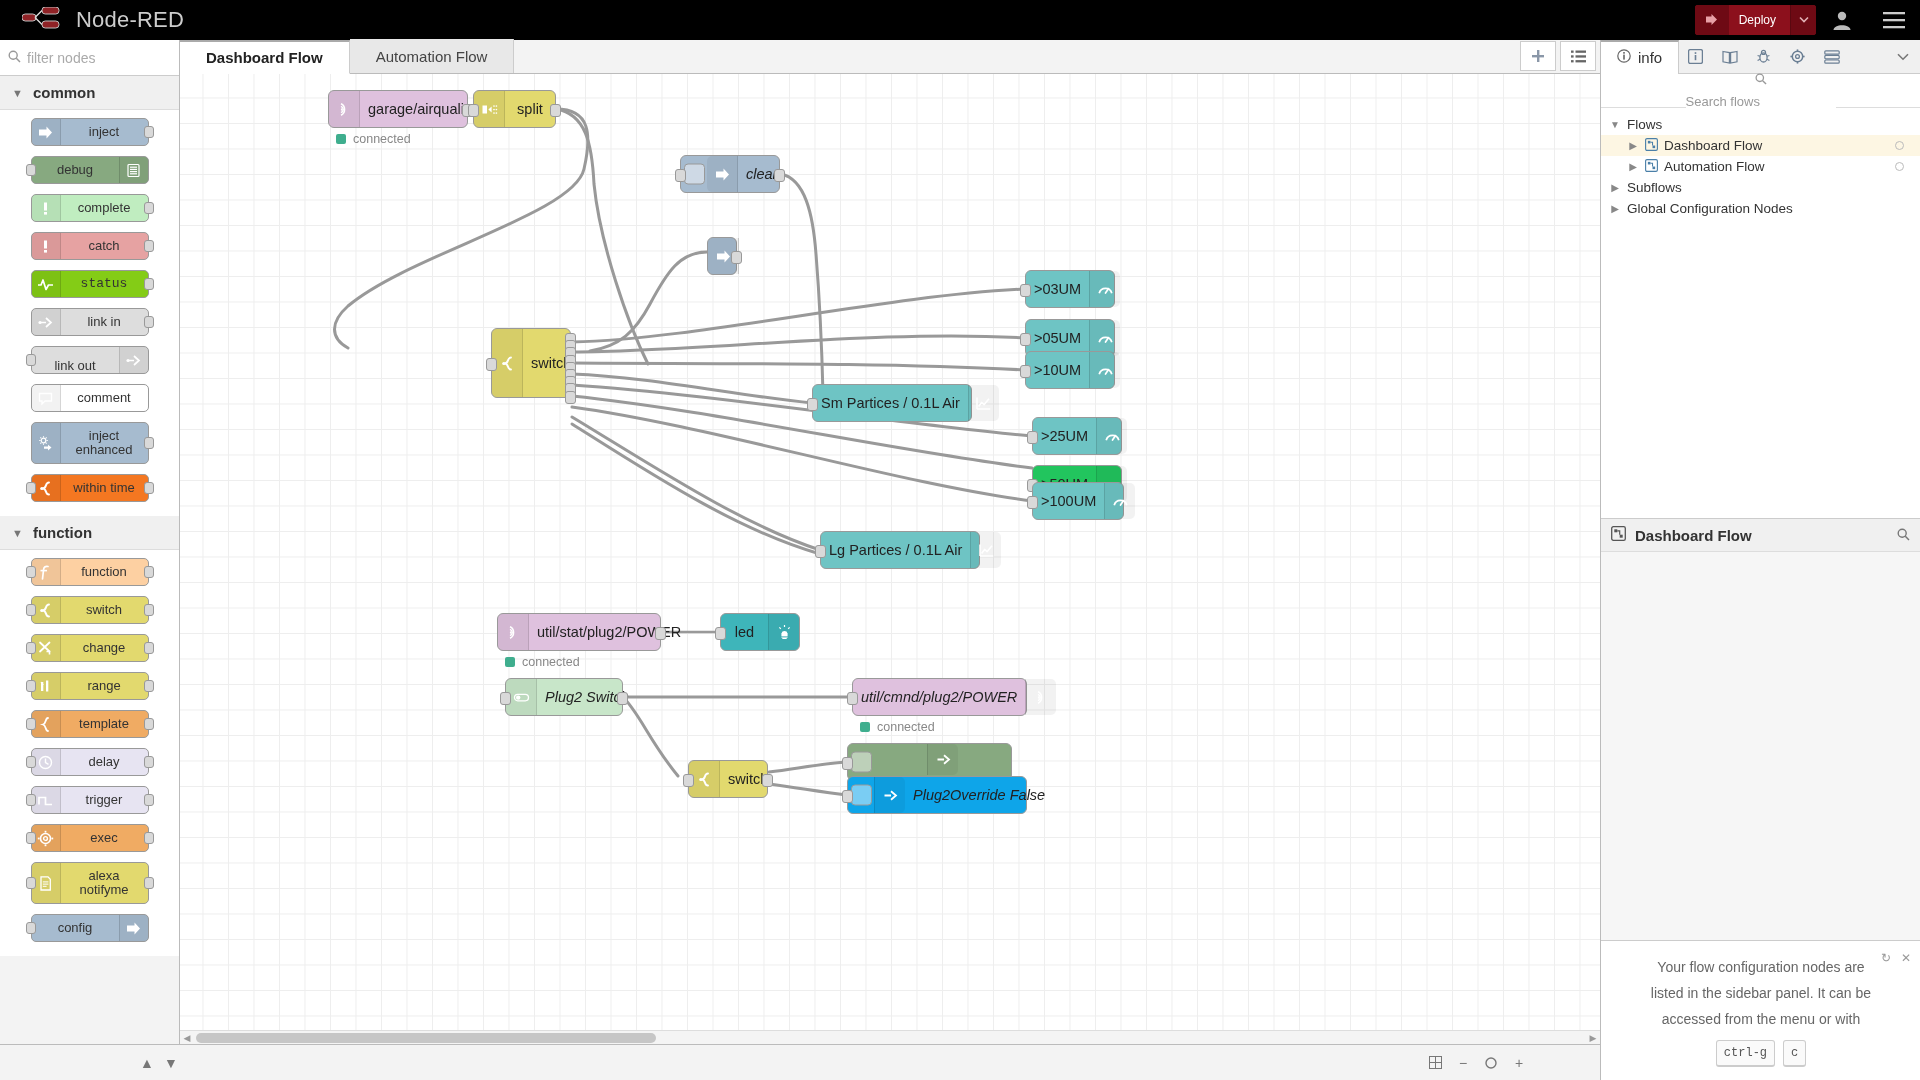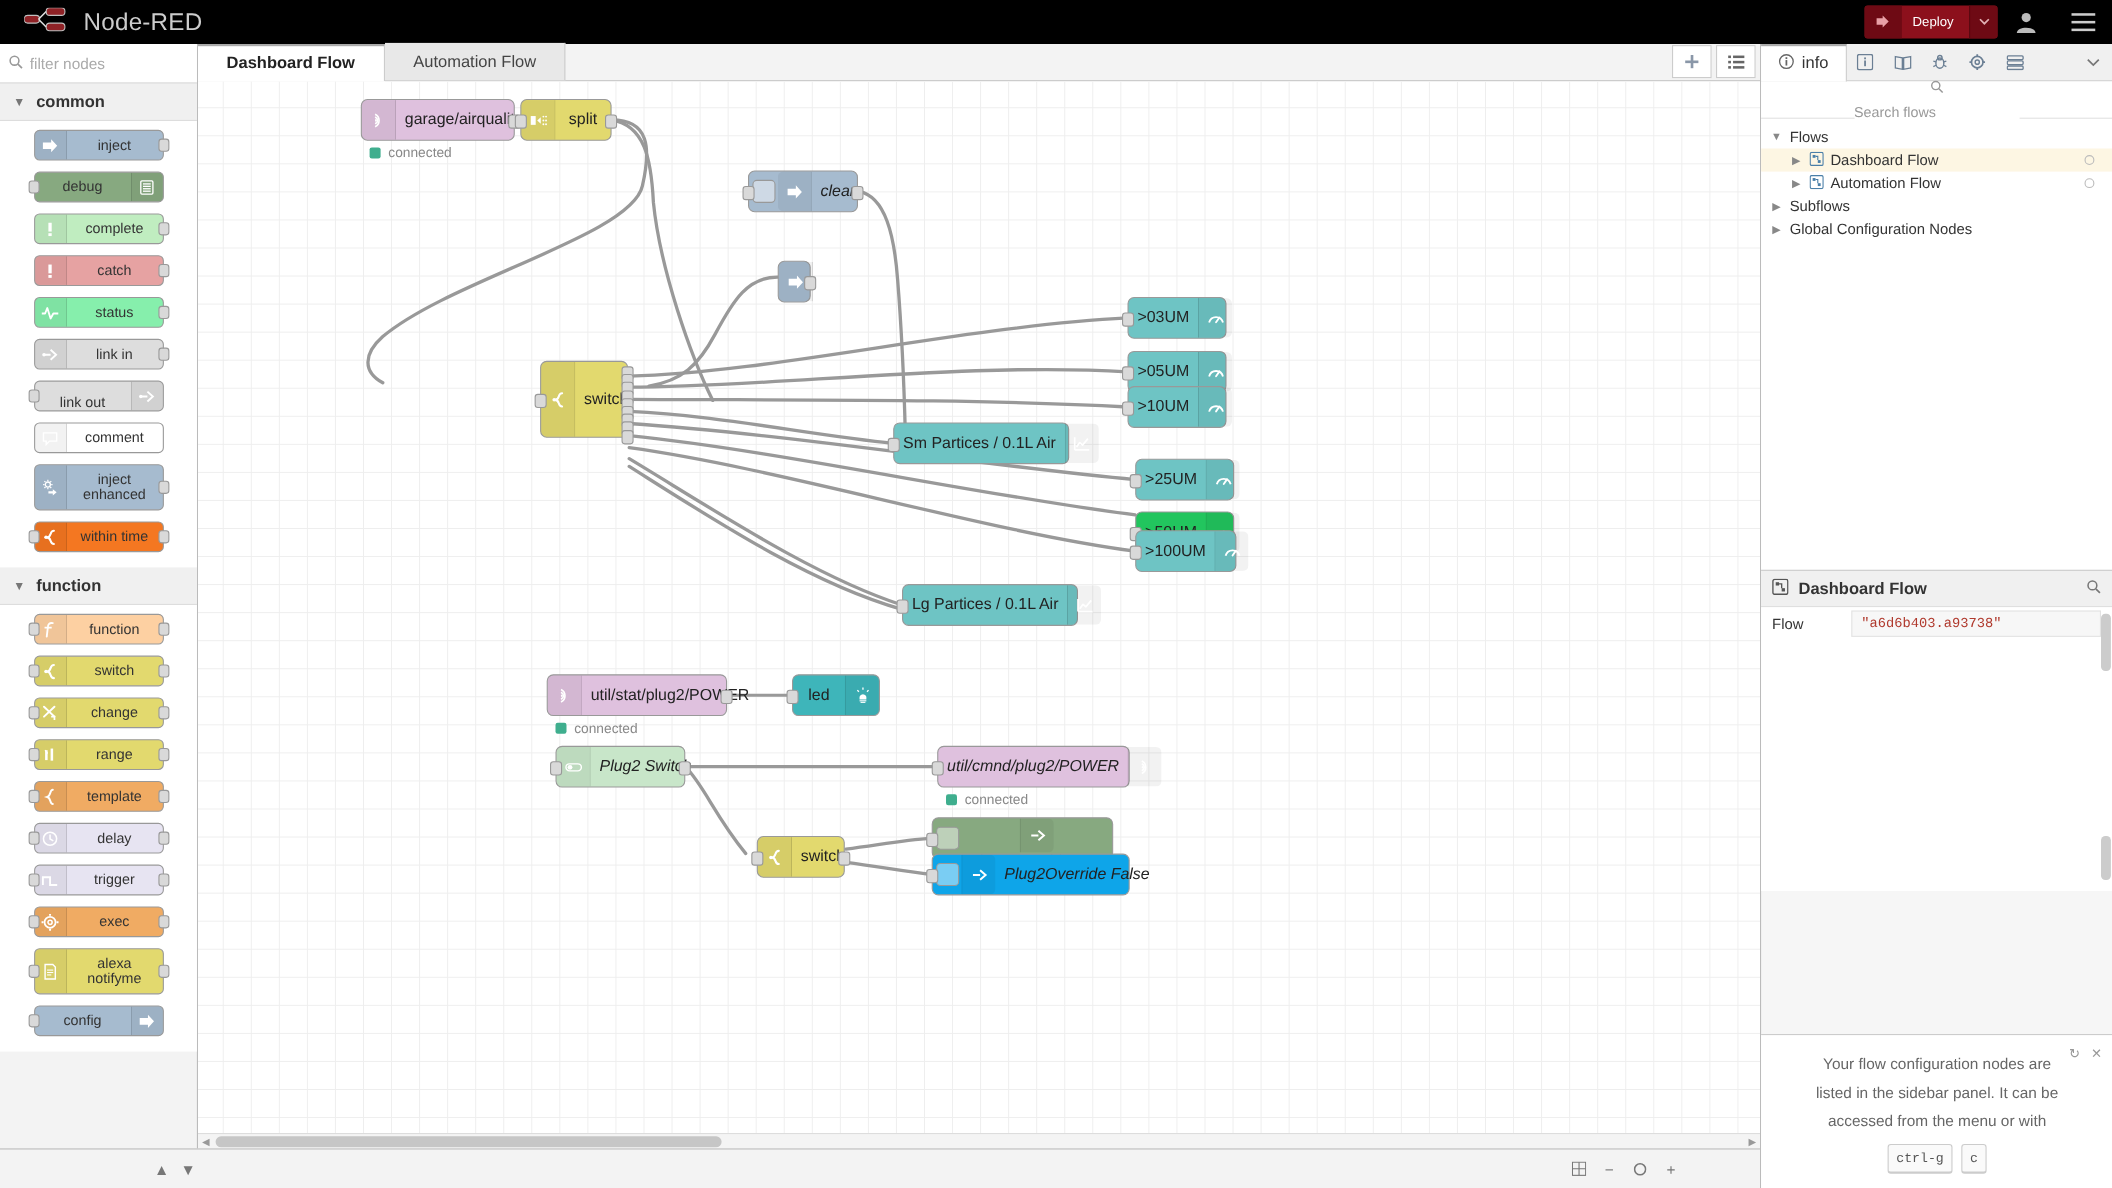--- a/index.html
+++ b/index.html
@@ -338,21 +338,21 @@
           <div class="pal-node" style="background: rgb(230, 162, 162);">
             <span class="pal-ic">
               <svg width="17" height="17" viewBox="0 0 17 17">
                 <rect x="7" y="2.5" width="3" height="8" fill="#fff"></rect>
                 <rect x="7" y="12" width="3" height="2.6" fill="#fff"></rect>
               </svg>
             </span>
             <span class="pal-lbl">catch</span>
             <span class="port out"></span>
           </div>
-          <div class="pal-node" style="background: #86efac;">
+          <div class="pal-node" style="background: #84cc16; font-family: Liberation Mono, monospace;">
             <span class="pal-ic">
               <svg width="17" height="17" viewBox="0 0 17 17">
                 <path d="M1 9 H4 L6 4 L9 13.5 L11.5 9 H16" fill="none" stroke="#fff" stroke-width="1.7" stroke-linejoin="round"></path>
               </svg>
             </span>
             <span class="pal-lbl">status</span>
             <span class="port out"></span>
           </div>
           <div class="pal-node" style="background: rgb(221, 221, 221);">
             <span class="pal-ic">
@@ -1006,30 +1006,20 @@
       </span>
       <span>Dashboard Flow</span>
       <span style="margin-left:auto;">
         <svg width="13" height="13" viewBox="0 0 13 13">
           <circle cx="5.2" cy="5.2" r="4" stroke="#777" stroke-width="1.4" fill="none"></circle>
           <line x1="8.3" y1="8.3" x2="12" y2="12" stroke="#777" stroke-width="1.5"></line>
         </svg>
       </span>
     </div>
 
-    <div id="sb-prop-body">
-      <div id="prop-rows">
-          <div class="prop-row">
-            <span class="prop-key">Flow</span>
-     <span class="prop-val">"a6d6b403.a93738"</span>
-          </div>
-        </div>
-      <div class="sb-mini-scroll" style="top:6px;height:52px;"></div>
-      <div class="sb-mini-scroll" style="bottom:10px;height:40px;"></div>
-    </div>
 
     <div id="sb-tip">
       <div id="sb-tip-ctrls">
         <span class="tip-ctrl">↻</span>
         <span class="tip-ctrl">✕</span>
       </div>
       <div>Your flow configuration nodes are</div>
       <div>listed in the sidebar panel. It can be</div>
       <div>accessed from the menu or with</div>
       <div style="margin-top:6px;">

